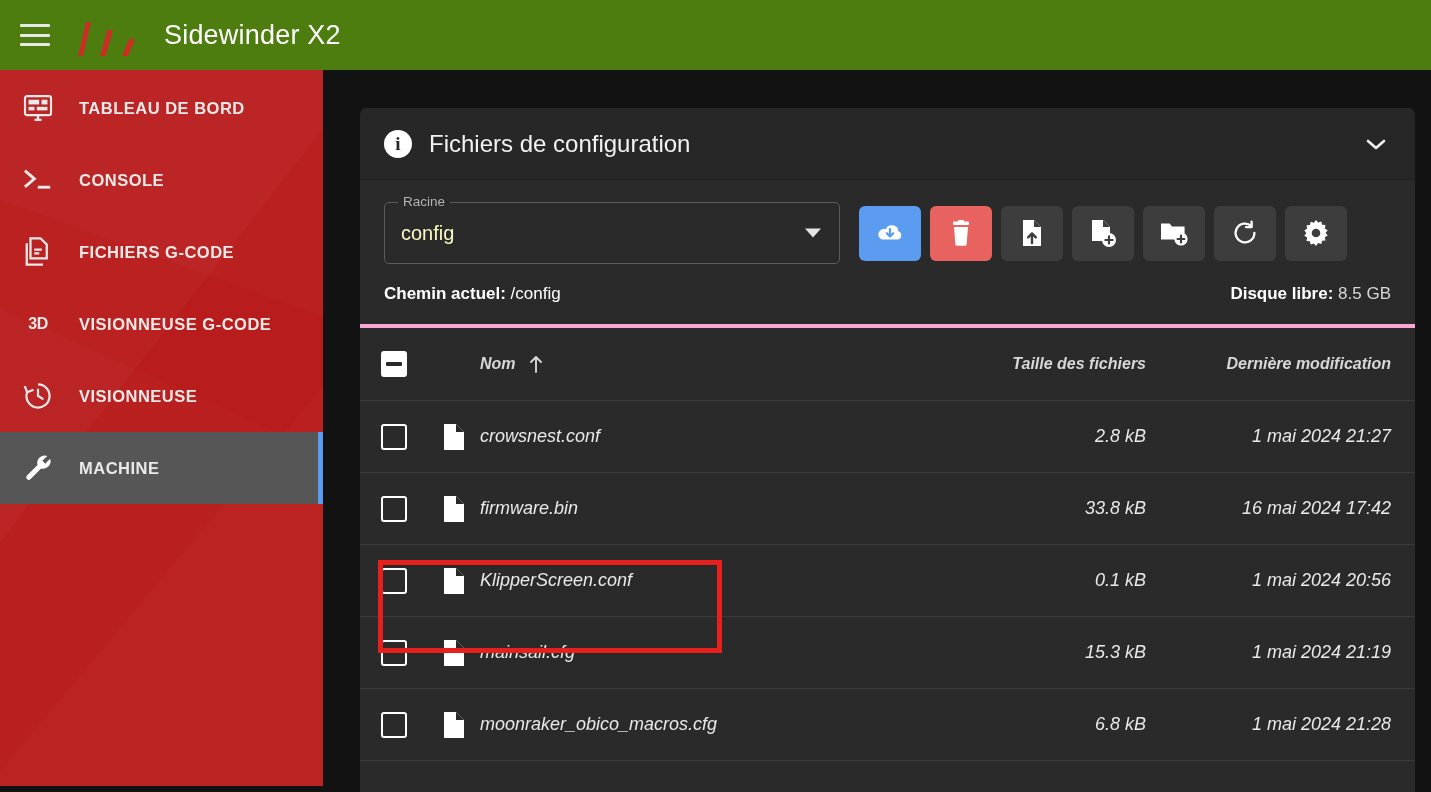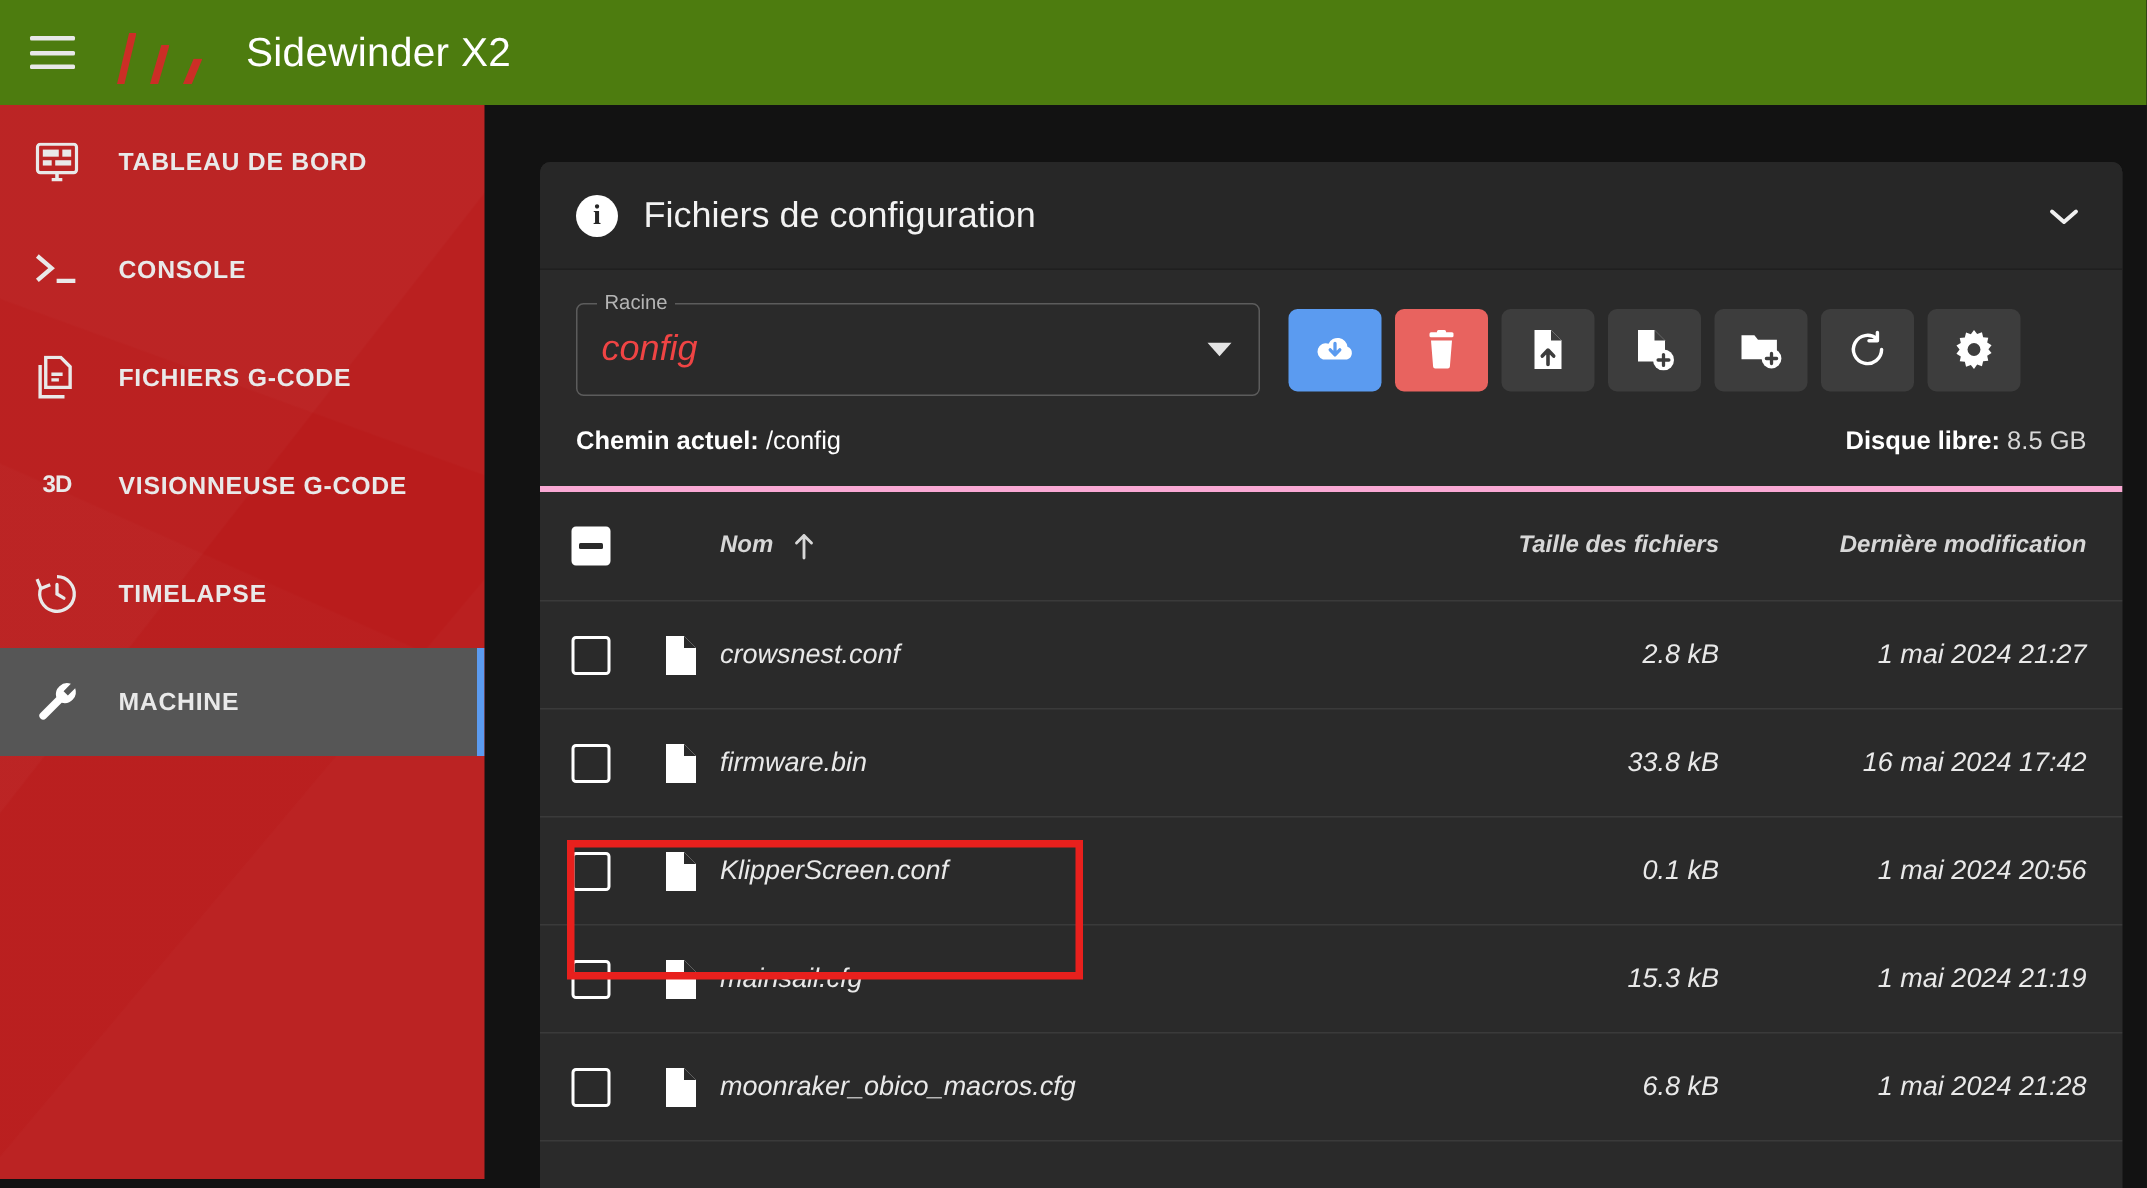--- a/index.html
+++ b/index.html
@@ -138,21 +138,21 @@
     display: flex; align-items: center;
     padding: 0 16px;
     cursor: pointer;
   }
   .select-legend {
     position: absolute; top: -9px; left: 13px;
     background: #2a2a2a;
     padding: 0 5px;
     font-size: 13.5px; color: #b4b4b4;
   }
-  .select-value { font-size: 24px; color: #ef4444; font-style: italic; }
+  .select-value { font-size: 20px; color: #fef9c3; }
   .select-arrow {
     position: absolute; right: 18px; top: 50%; transform: translateY(-50%);
     width: 0; height: 0;
     border-left: 8px solid transparent; border-right: 8px solid transparent;
     border-top: 9px solid #e4e4e4;
   }
   .tb-btns { display: flex; align-items: center; gap: 9px; margin-left: 19px; }
   .tb-btn {
     width: 62px; height: 55px;
     border-radius: 6px;
@@ -283,21 +283,21 @@
     </div>
 
     <div class="nav-item">
       <span class="nav-ico">
         <svg width="30" height="30" viewBox="0 0 26 26" fill="none" stroke="#e9e9e9" stroke-width="1.9">
           <path d="M13 3a10 10 0 1 1-9.4 6.6"></path>
           <path d="M1.5 4.4l2.2 5.4 5.4-2.2" stroke-linejoin="round"></path>
           <path d="M13 7.5V13l4 2.4" stroke-linecap="round"></path>
         </svg>
       </span>
-      <span class="nav-label">TIMELAPSE</span>
+      <span class="nav-label">VISIONNEUSE</span>
     </div>
 
 
     <div class="nav-item active">
       <span class="nav-ico">
         <svg width="30" height="30" viewBox="0 0 24 24" fill="#ffffff">
           <path d="M21.7 4.6l-3.9 3.9-2.3-2.3 3.9-3.9a6 6 0 0 0-7.8 7.2L3.2 17.9a2 2 0 1 0 2.9 2.9l8.4-8.4a6 6 0 0 0 7.2-7.8z"></path>
         </svg>
       </span>
       <span class="nav-label">MACHINE</span>

